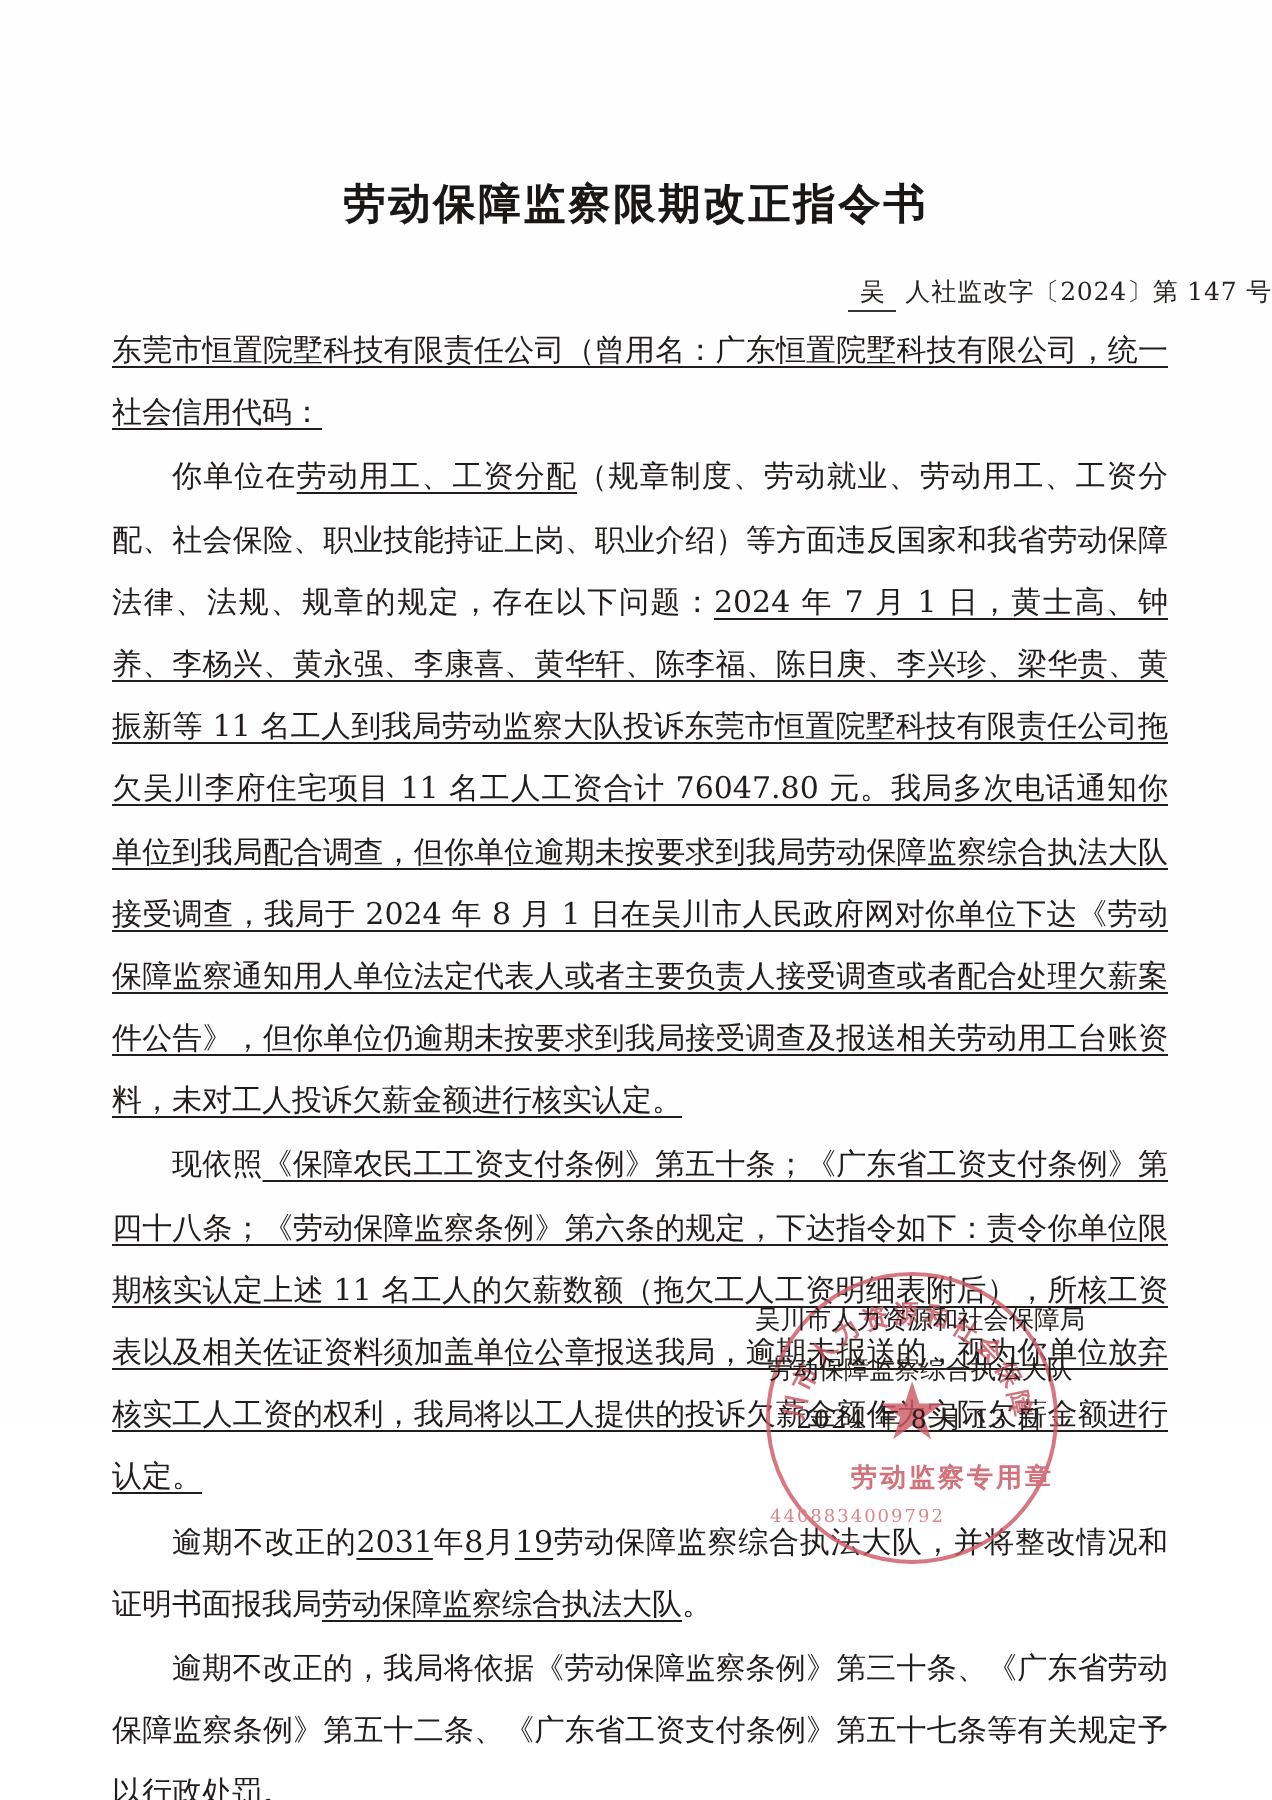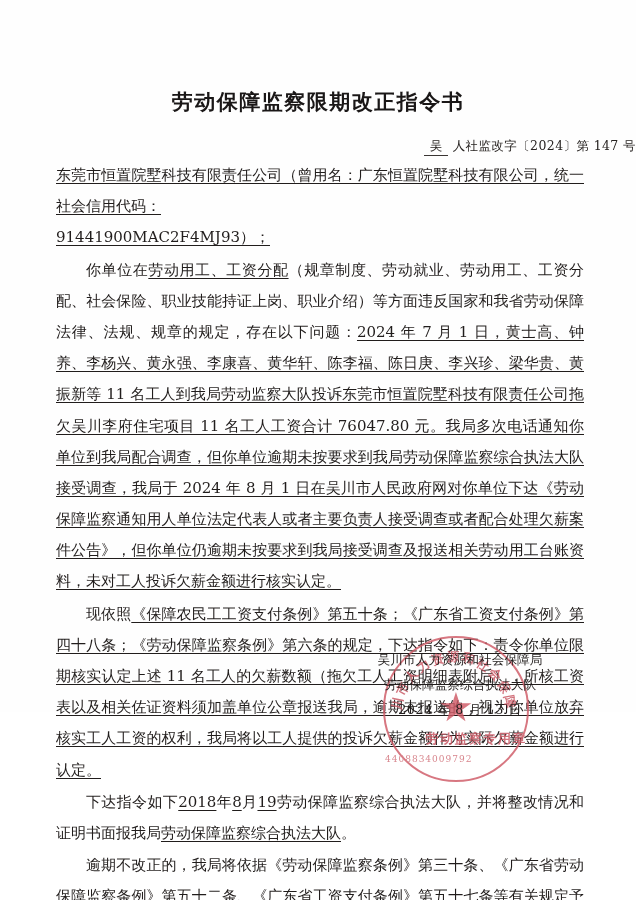--- a/index.html
+++ b/index.html
@@ -179,33 +179,32 @@
 
   <div class="doc-number-row">
     <span class="blank-underline">吴</span>
     <span>人社监改字〔2024〕第 147 号</span>
   </div>
 
   <div class="body-block">
 
     <p class="para">
       <span class="u">东莞市恒置院墅科技有限责任公司（曾用名：广东恒置院墅科技有限公司，统一社会信用代码：</span><br>
-      <span class="u">91441900MAC2F4MJ93）；</span>
     </p>
 
     <p class="para indent">
       <span>你单位在</span><span class="u">劳动用工、工资分配</span><span>（规章制度、劳动就业、劳动用工、工资分配、社会保险、职业技能持证上岗、职业介绍）等方面违反国家和我省劳动保障法律、法规、规章的规定，存在以下问题：</span><span class="u">2024 年 7 月 1 日，黄士高、钟养、李杨兴、黄永强、李康喜、黄华轩、陈李福、陈日庚、李兴珍、梁华贵、黄振新等 11 名工人到我局劳动监察大队投诉东莞市恒置院墅科技有限责任公司拖欠吴川李府住宅项目 11 名工人工资合计 76047.80 元。我局多次电话通知你单位到我局配合调查，但你单位逾期未按要求到我局劳动保障监察综合执法大队接受调查，我局于 2024 年 8 月 1 日在吴川市人民政府网对你单位下达《劳动保障监察通知用人单位法定代表人或者主要负责人接受调查或者配合处理欠薪案件公告》，但你单位仍逾期未按要求到我局接受调查及报送相关劳动用工台账资料，未对工人投诉欠薪金额进行核实认定。</span>
     </p>
 
     <p class="para indent">
       <span>现依照</span><span class="u">《保障农民工工资支付条例》第五十条；《广东省工资支付条例》第四十八条；《劳动保障监察条例》第六条的规定，下达指令如下：责令你单位限期核实认定上述 11 名工人的欠薪数额（拖欠工人工资明细表附后），所核工资表以及相关佐证资料须加盖单位公章报送我局，逾期未报送的，视为你单位放弃核实工人工资的权利，我局将以工人提供的投诉欠薪金额作为实际欠薪金额进行认定。</span>
     </p>
 
     <p class="para indent">
-      <span>下达指令如下</span><span class="u">2018</span><span>年</span><span class="u">8</span><span>月</span><span class="u">19</span><span>劳动保障监察综合执法大队，并将整改情况和证明书面报我局</span><span class="u">劳动保障监察综合执法大队</span><span>。</span>
+      <span>逾期不改正的</span><span class="u">2031</span><span>年</span><span class="u">8</span><span>月</span><span class="u">19</span><span>劳动保障监察综合执法大队，并将整改情况和证明书面报我局</span><span class="u">劳动保障监察综合执法大队</span><span>。</span>
     </p>
 
     <p class="para indent">逾期不改正的，我局将依据《劳动保障监察条例》第三十条、《广东省劳动保障监察条例》第五十二条、《广东省工资支付条例》第五十七条等有关规定予以行政处罚。</p>
 
   </div>
 
   <div class="contact-row">
     <div class="contact-left">联系人：杨土贞、杨麒锋</div>
     <div class="contact-right">联系电话：0759-5586821/5586851</div>
   </div>

